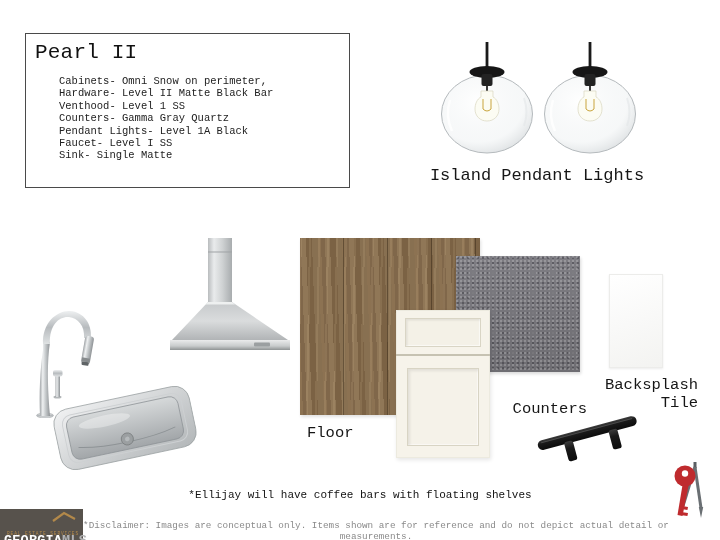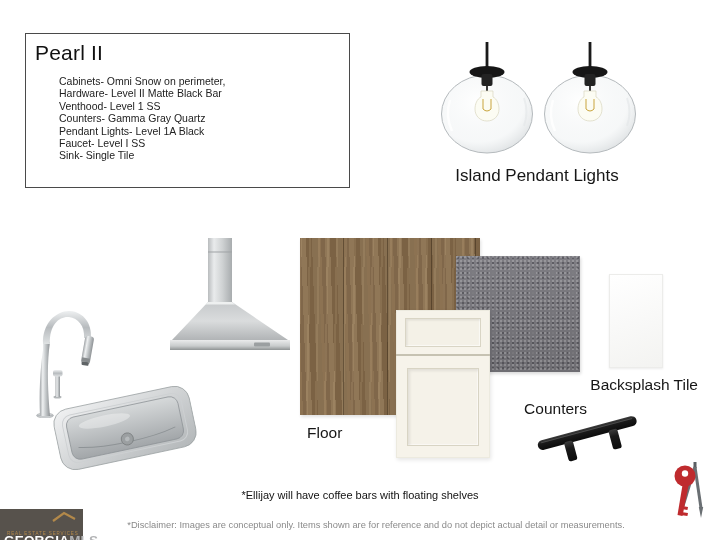--- a/index.html
+++ b/index.html
@@ -1,18 +1,18 @@
 <!DOCTYPE html>
 <html><head>
 <meta charset="utf-8">
 <style>
   html,body { margin:0; padding:0; background:#ffffff; }
   #board {
     position:relative; width:720px; height:540px; background:#ffffff; overflow:hidden;
-    font-family:Liberation Sans, sans-serif; color:#1a1a1a;
+    font-family:Liberation Mono, monospace; color:#1a1a1a;
   }
   .abs { position:absolute; }
 
   
   #spec-box {
     left:25px; top:33px; width:325px; height:155px;
     border:1.5px solid #4a4a4a; background:#ffffff; box-sizing:border-box;
     padding:6px 10px 0 9px;
   }
   #spec-title { font-size:21px; line-height:26px; color:#111; letter-spacing:0.2px; }
@@ -142,21 +142,21 @@
 
   <div class="abs" id="spec-box">
     <div id="spec-title">Pearl II</div>
     <div id="spec-list">
       <div>Cabinets- Omni Snow on perimeter,</div>
       <div>Hardware- Level II Matte Black Bar</div>
       <div>Venthood- Level 1 SS</div>
       <div>Counters- Gamma Gray Quartz</div>
       <div>Pendant Lights- Level 1A Black</div>
       <div>Faucet- Level I SS</div>
-      <div>Sink- Single Tile</div>
+      <div>Sink- Single Matte</div>
     </div>
   </div>
 
   <svg class="abs" id="pendant-1" viewBox="0 0 96 118">
     <rect x="46.6" y="0" width="2.8" height="26" fill="#1a1a1a"></rect>
     <ellipse cx="48" cy="72" rx="45.5" ry="39" fill="url(#globeGrad)" stroke="#b5babd" stroke-width="1"></ellipse>
     <path d="M11,58 Q6,74 13,89" stroke="#ffffff" stroke-width="2.5" fill="none" opacity="0.8"></path>
     <path d="M85,56 Q90,70 85,84" stroke="#e2e6e8" stroke-width="2" fill="none" opacity="0.6"></path>
     <path d="M48,44 L48,49" stroke="#3a3a3a" stroke-width="2"></path>
     <path d="M42,49 L54,49 L54,55 C58,57 60,62 60,67 C60,74 55,79 48,79 C41,79 36,74 36,67 C36,62 38,57 42,55 Z" fill="#fcfcf2" fill-opacity="0.92" stroke="#d9d6bf" stroke-width="0.7"></path>

